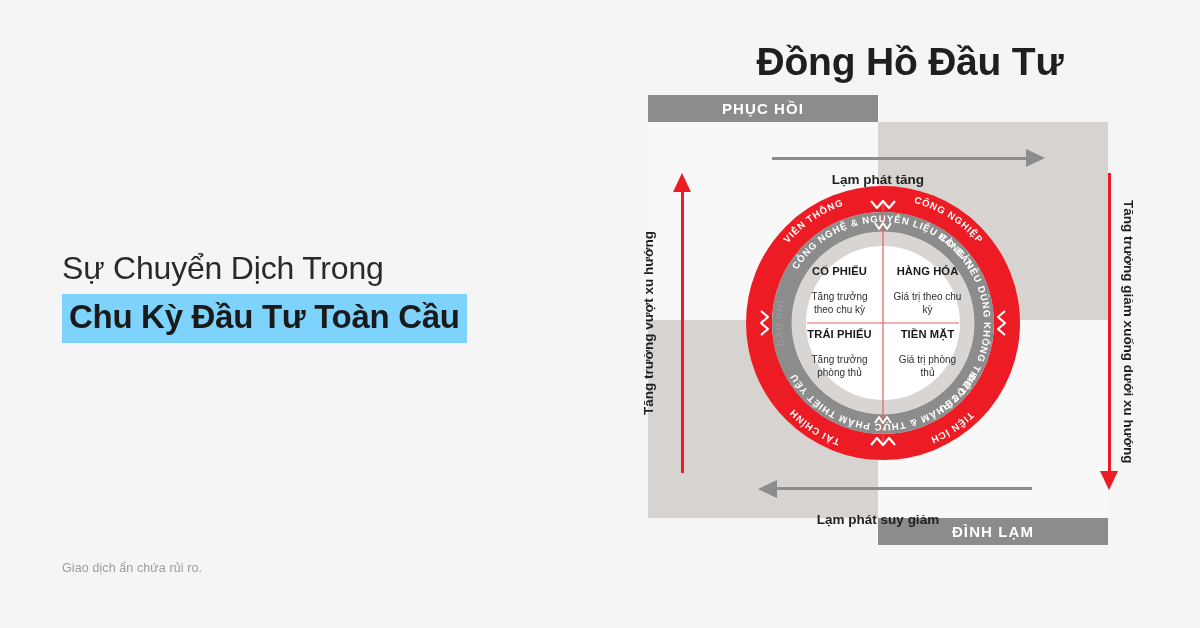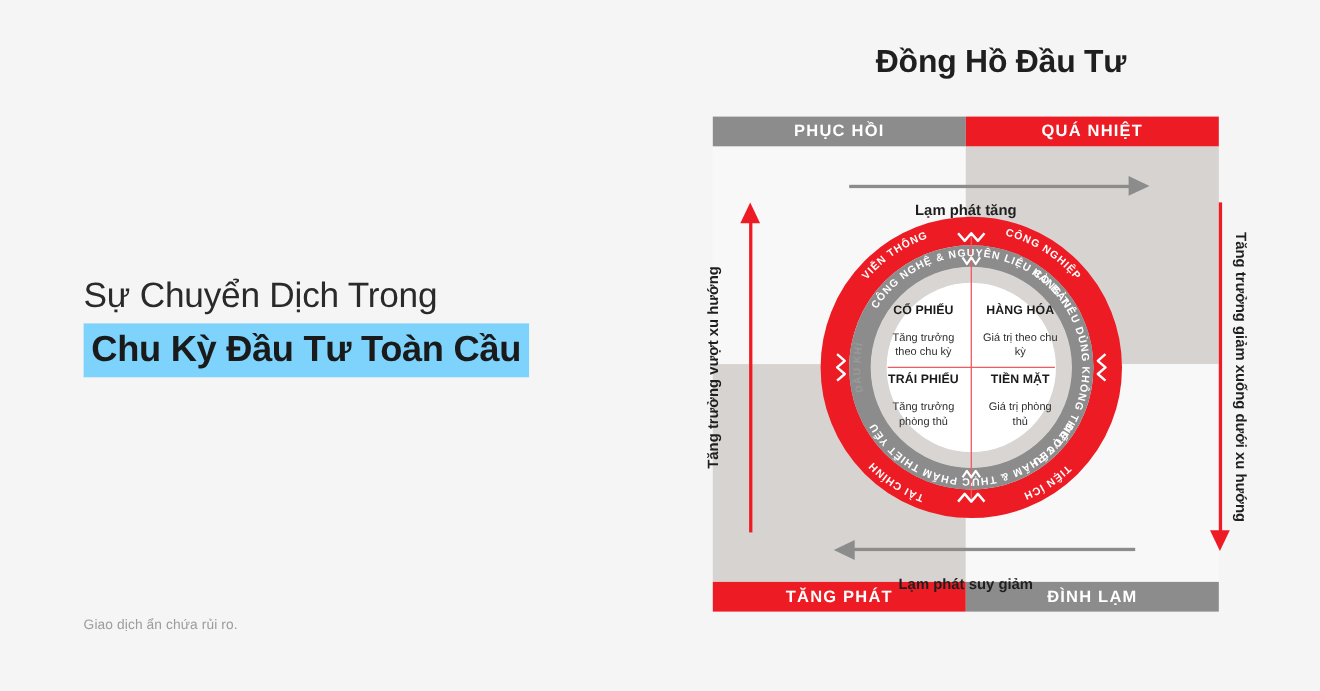--- a/index.html
+++ b/index.html
@@ -4,21 +4,21 @@
 <style>
   * { margin:0; padding:0; box-sizing:border-box; }
   html,body { width:1200px; height:628px; overflow:hidden; }
   body {
     background:#f5f5f5;
     font-family:"Liberation Sans","DejaVu Sans",sans-serif;
     position:relative;
   }
 
   
-  #left-panel { position:absolute; left:14px; top:0; width:620px; height:472px;text-decoration:underline; }
+  #left-panel { position:absolute; left:0; top:0; width:620px; height:472px;text-decoration:underline; }
 
   #headline { position:absolute; left:62px; top:248px; width:500px; }
   .headline-line1 {
     font-size:32px; font-weight:400; color:#2a2a2a;
     letter-spacing:-0.2px; line-height:1.25; white-space:nowrap;
   }
   .headline-line2-wrap { margin-top:6px; display:inline-block; }
   .headline-line2 {
     display:inline-block;
     background:#7dd3fc;
@@ -29,26 +29,26 @@
   #disclaimer {
     position:absolute; left:62px; top:561px;
     font-size:12.5px; color:#9c9c9c; font-weight:400; letter-spacing:0.1px;
   }
 
   
   #chart-panel { position:absolute; left:620px; top:0; width:580px; height:628px; }
 
   #chart-title {
     position:absolute; left:0; top:40px; width:580px;
-    text-align:center; font-size:29px; font-weight:700;
+    text-align:center; font-size:39px; font-weight:700;
     color:#1f1f1f; letter-spacing:-0.2px;
   }
 
   
-  #chart-frame { position:absolute; left:28px; top:106px; width:460px; height:450px; }
+  #chart-frame { position:absolute; left:28px; top:95px; width:460px; height:450px; }
 
   .bar { position:absolute; height:27px; display:flex; align-items:center; justify-content:center; }
   .bar span { color:#fff; font-size:15px; font-weight:700; letter-spacing:1.1px; }
   #bar-tl { left:0;   top:0;   width:230px; background:#8c8c8c; }
   #bar-tr { left:230px; top:0; width:230px; background:#ed1c24; }
   #bar-bl { left:0;   bottom:0; width:230px; background:#ed1c24; }
   #bar-br { left:230px; bottom:0; width:230px; background:#8c8c8c; }
 
   
   #field { position:absolute; left:0; top:27px; width:460px; height:396px; }
@@ -144,26 +144,20 @@
     <div id="field">
       <div class="quad" id="q-tl"></div>
       <div class="quad" id="q-tr"></div>
       <div class="quad" id="q-bl"></div>
       <div class="quad" id="q-br"></div>
     </div>
 
     <div class="bar" id="bar-tl">
       <span>PHỤC HỒI</span>
     </div>
-    <div class="bar" id="bar-tr">
-      <span>QUÁ NHIỆT</span>
-    </div>
-    <div class="bar" id="bar-bl">
-      <span>TĂNG PHÁT</span>
-    </div>
     <div class="bar" id="bar-br">
       <span>ĐÌNH LẠM</span>
     </div>
 
     <div class="h-label" id="top-arrow-label">Lạm phát tăng</div>
     <div class="arrow-line" id="top-arrow-line"></div>
     <div class="arrow-head" id="top-arrow-head"></div>
 
     <div class="h-label" id="bot-arrow-label">Lạm phát suy giảm</div>
     <div class="arrow-line" id="bot-arrow-line"></div>

